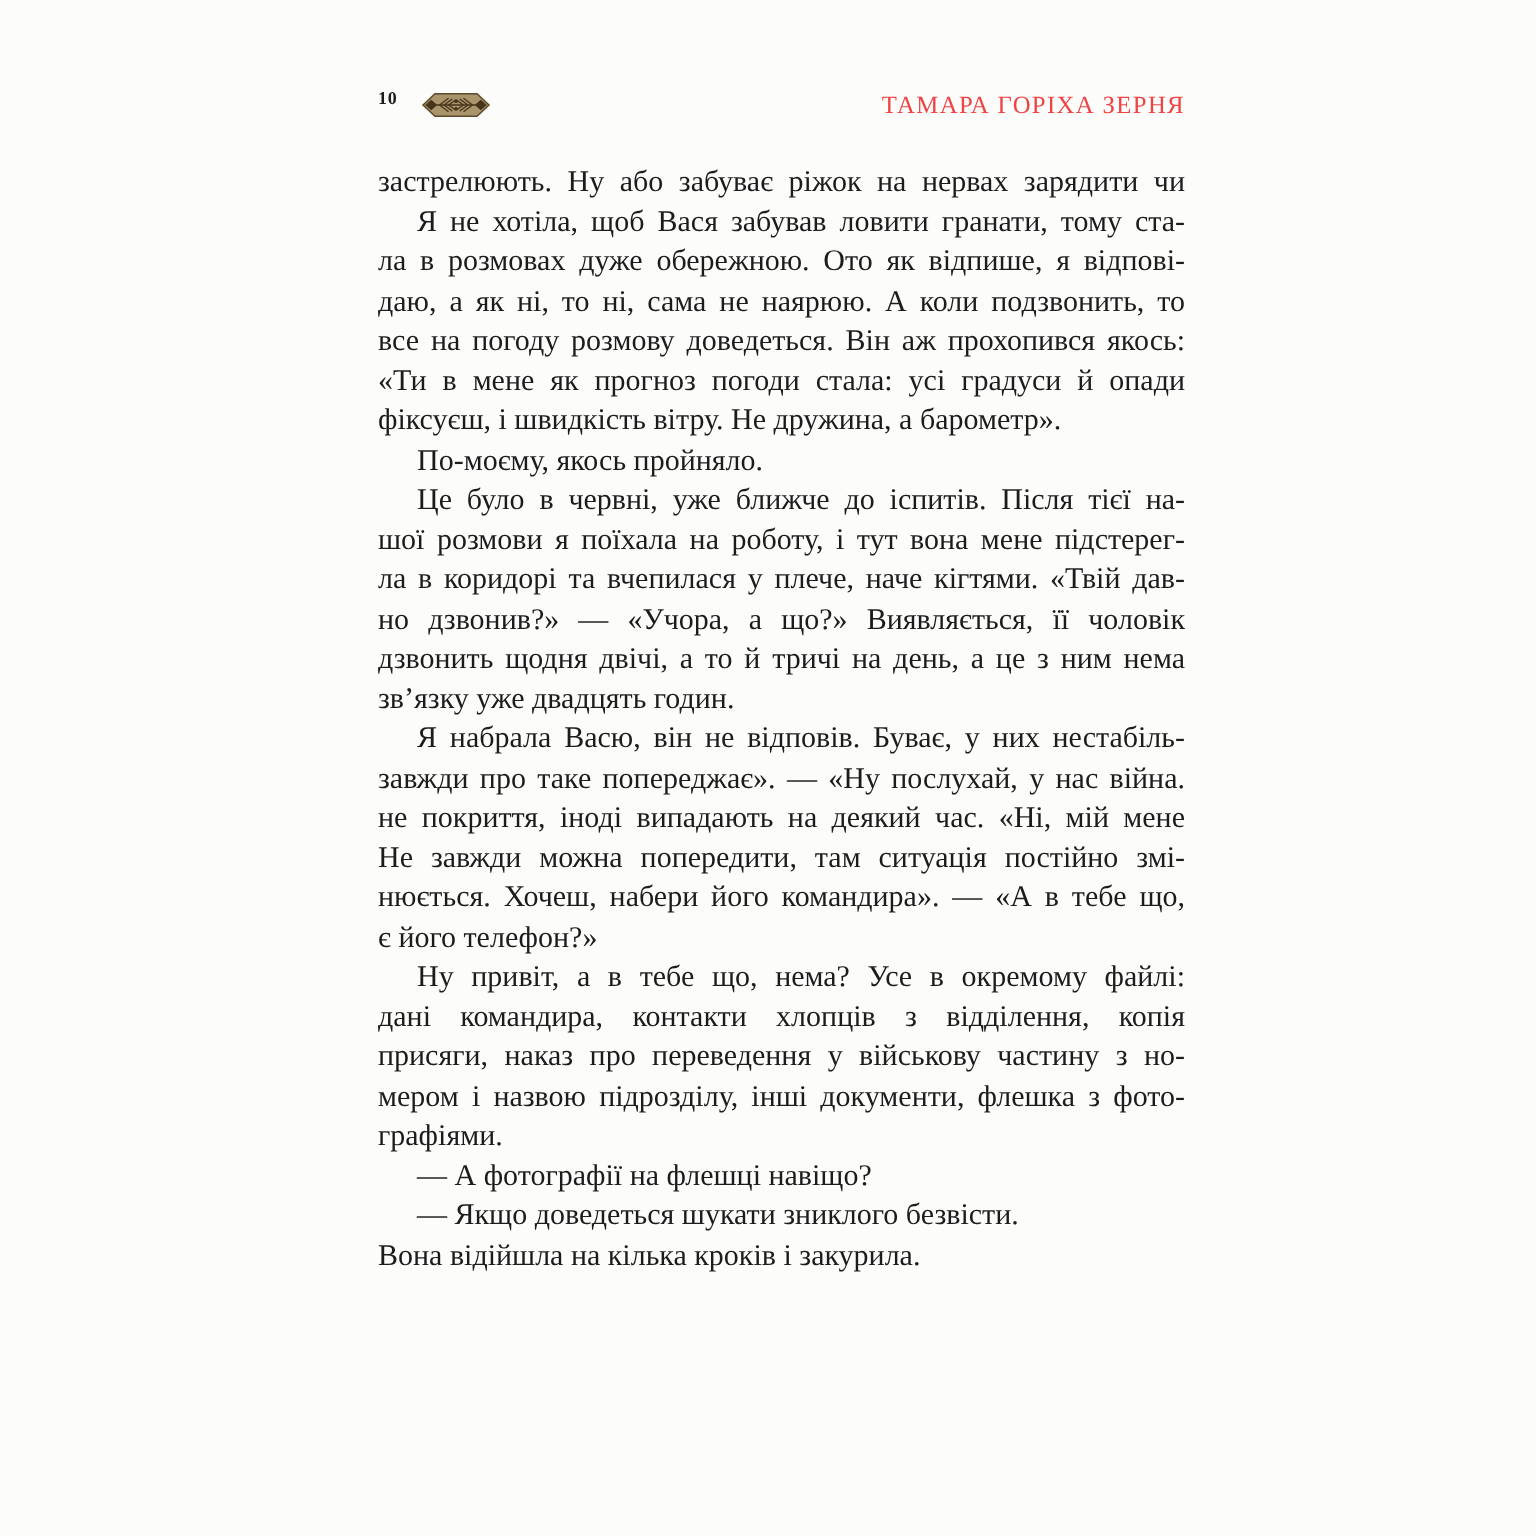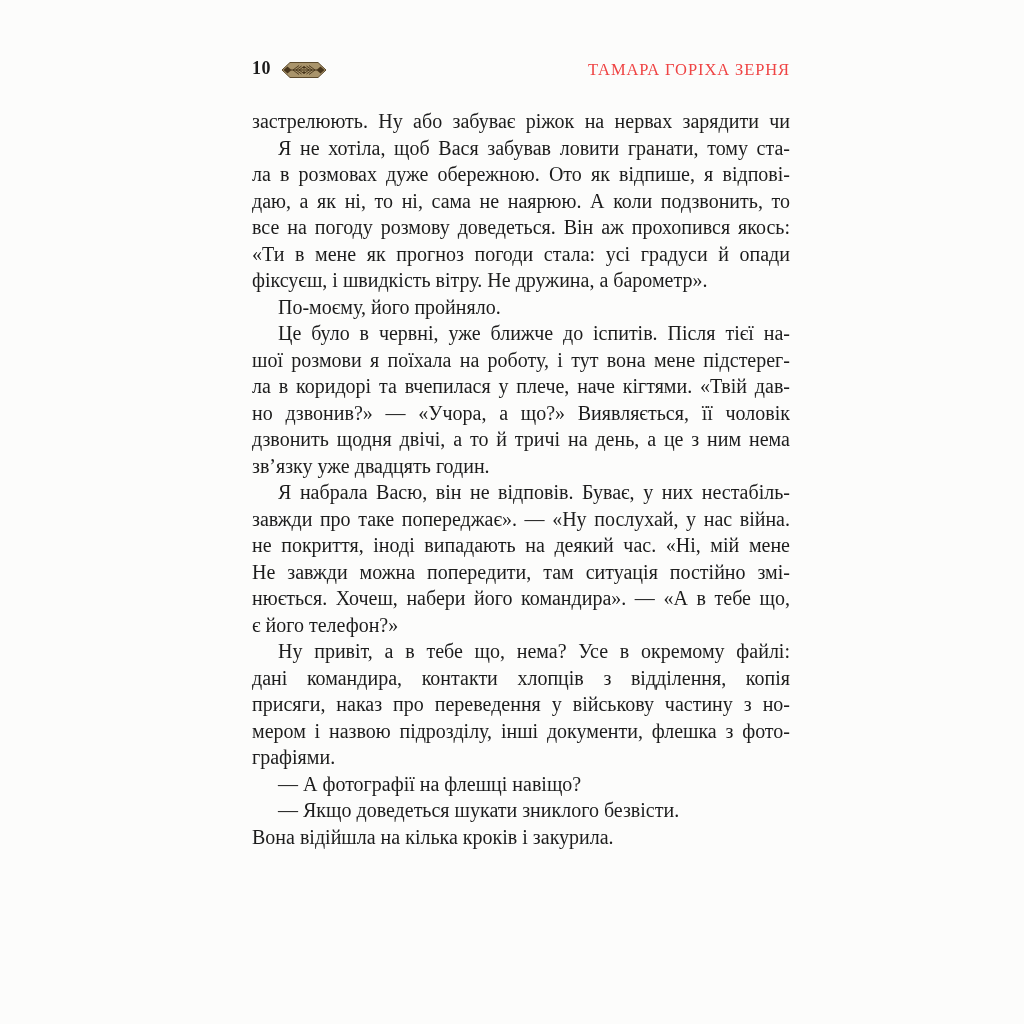--- a/index.html
+++ b/index.html
@@ -23,21 +23,21 @@
     position: absolute;
     left: 252px;
     right: 234px;
     top: 58px;
     height: 24px;
   }
   .page-number {
     position: absolute;
     left: 0;
     top: 0;
-    font-size: 18px;
+    font-size: 12px;
     font-weight: bold;
     letter-spacing: 0.5px;
     color: #1c1c1c;
   }
   .ornament {
     position: absolute;
     left: 29px;
     top: 3px;
     width: 46px;
     height: 18px;
@@ -105,21 +105,21 @@
       </div>
       <div class="paragraph">
         <div class="line indent">Я не хотіла, щоб Вася забував ловити гранати, тому ста-</div>
         <div class="line">ла в розмовах дуже обережною. Ото як відпише, я відпові-</div>
         <div class="line">даю, а як ні, то ні, сама не наярюю. А коли подзвонить, то</div>
         <div class="line">все на погоду розмову доведеться. Він аж прохопився якось:</div>
         <div class="line">«Ти в мене як прогноз погоди стала: усі градуси й опади</div>
         <div class="line last">фіксуєш, і швидкість вітру. Не дружина, а барометр».</div>
       </div>
       <div class="paragraph">
-        <div class="line last indent">По-моєму, його пройняло.</div>
+        <div class="line last indent">По-моєму, якось пройняло.</div>
       </div>
       <div class="paragraph">
         <div class="line indent">Це було в червні, уже ближче до іспитів. Після тієї на-</div>
         <div class="line">шої розмови я поїхала на роботу, і тут вона мене підстерег-</div>
         <div class="line">ла в коридорі та вчепилася у плече, наче кігтями. «Твій дав-</div>
         <div class="line">но дзвонив?» — «Учора, а що?» Виявляється, її чоловік</div>
         <div class="line">дзвонить щодня двічі, а то й тричі на день, а це з ним нема</div>
         <div class="line last">зв’язку уже двадцять годин.</div>
       </div>
       <div class="paragraph">

